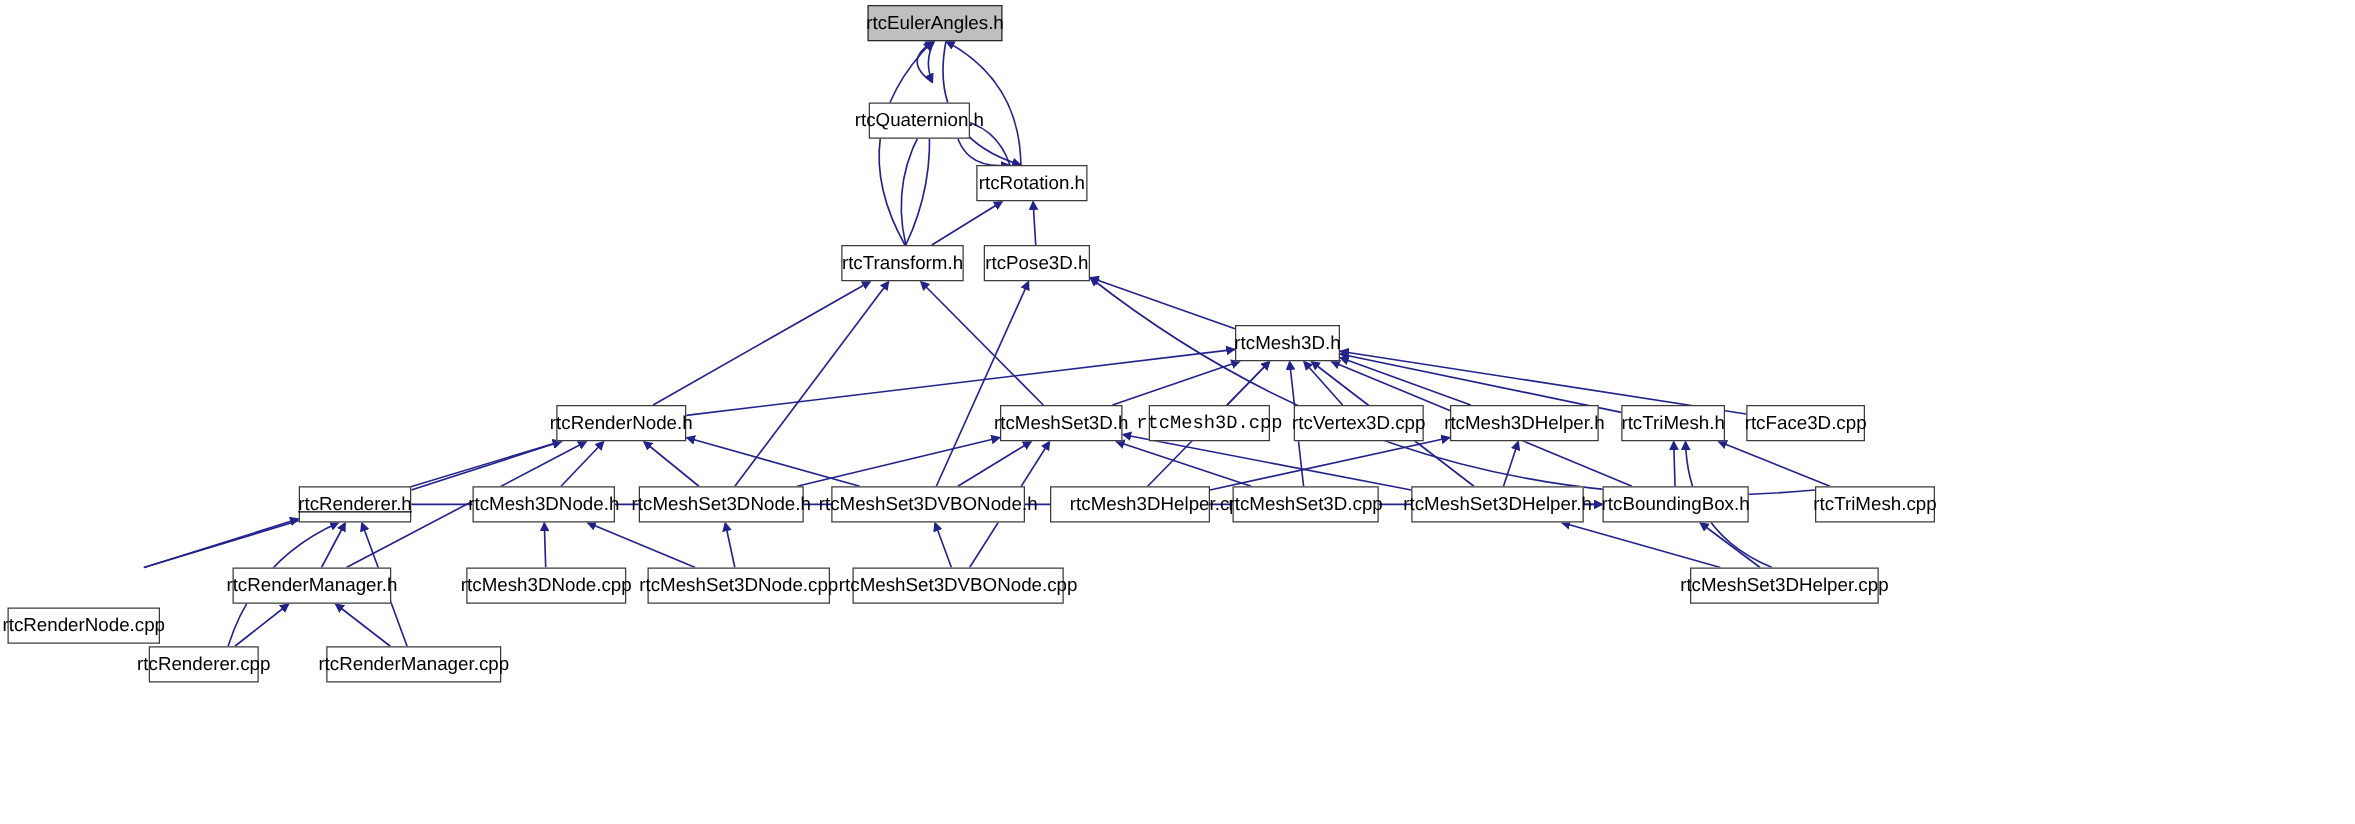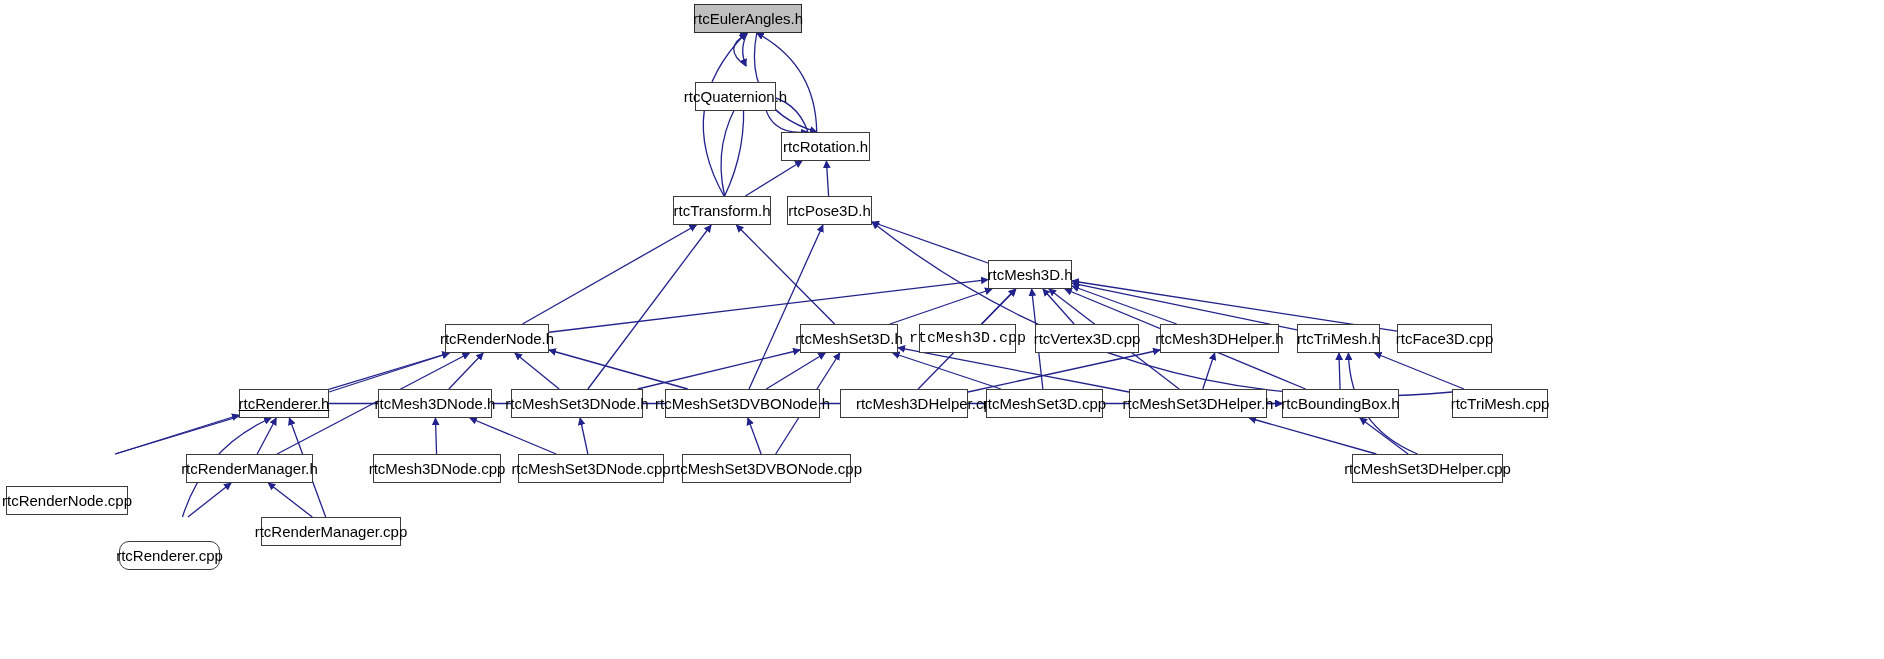--- a/index.html
+++ b/index.html
@@ -194,20 +194,20 @@
       </div>
       <div class="node" style="left: 518px; top: 454px; width: 146px;">
         <span class="node-label">rtcMeshSet3DNode.cpp</span>
       </div>
       <div class="node" style="left: 682px; top: 454px; width: 169px;">
         <span class="node-label">rtcMeshSet3DVBONode.cpp</span>
       </div>
       <div class="node" style="left: 1352px; top: 454px; width: 151px;">
         <span class="node-label">rtcMeshSet3DHelper.cpp</span>
       </div>
-      <div class="node" style="left: 119px; top: 541px; width: 101px; border-radius: 10px;">
+      <div class="node" style="left: 119px; top: 517px; width: 88px;">
         <span class="node-label">rtcRenderer.cpp</span>
       </div>
       <div class="node" style="left: 261px; top: 517px; width: 140px;">
         <span class="node-label">rtcRenderManager.cpp</span>
       </div>
     </div>
 </div>
 
 </body></html>

